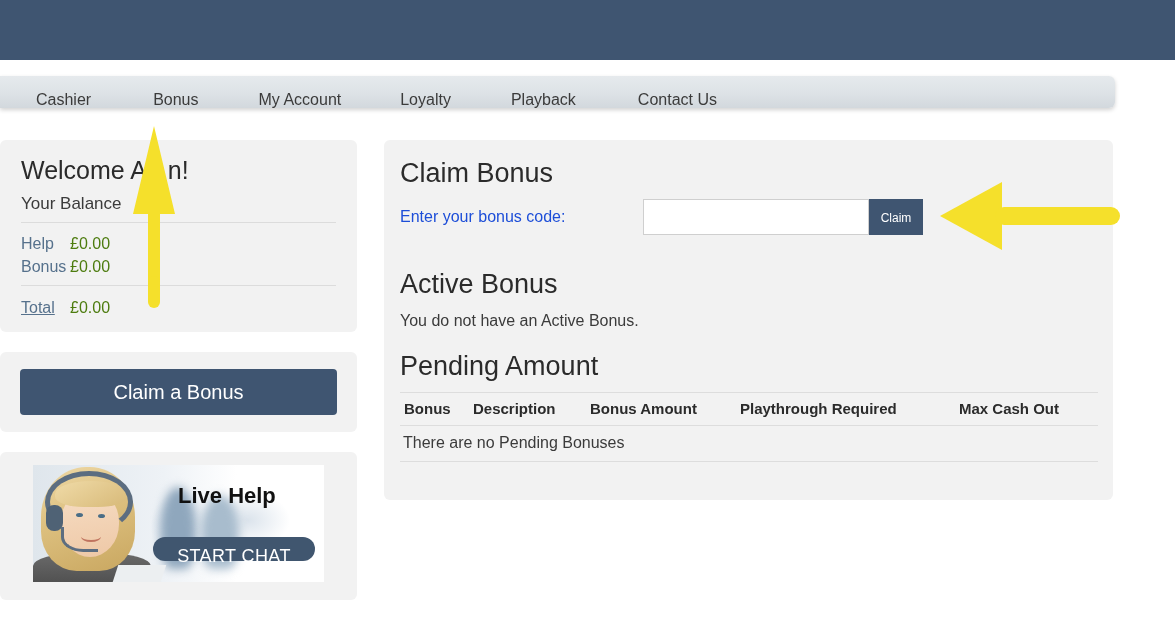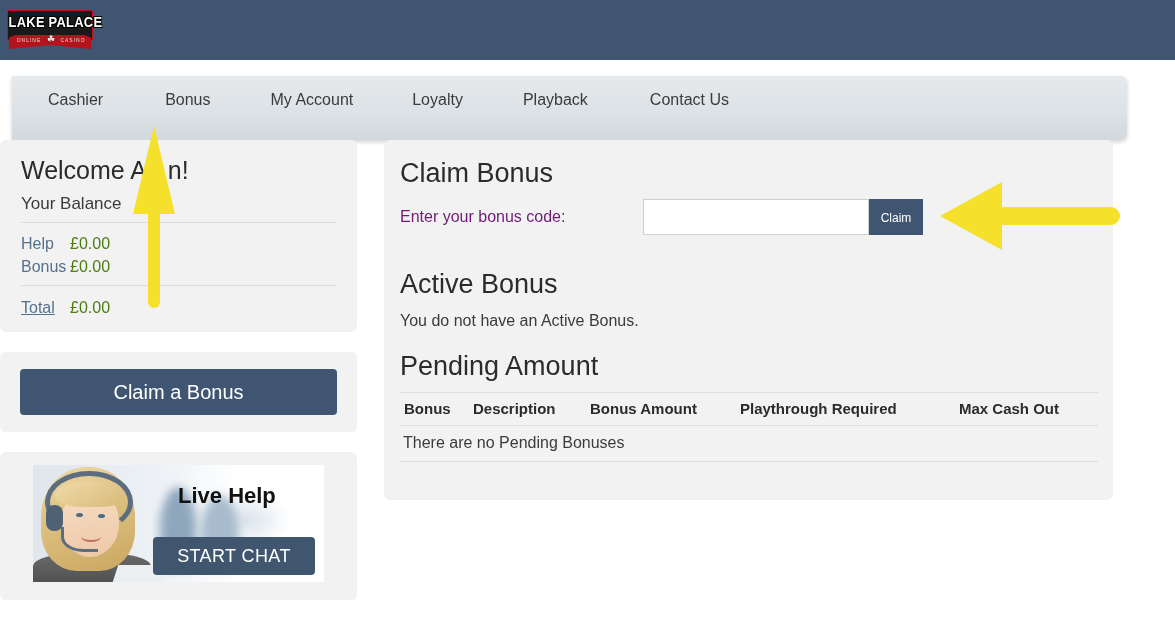--- a/index.html
+++ b/index.html
@@ -95,23 +95,23 @@
     font-size: 20px;
     line-height: 22px;
     background: transparent;
     cursor: pointer;
     white-space: nowrap;
   }
 
   
   .navbar {
     position: absolute;
-    left: 12px; top: 76px;
+    left: 0; top: 76px;
     width: 1115px;
-    height: 64px;
+    height: 32px;
     background: linear-gradient(to bottom, #e6eaed 0%, #dde2e6 55%, #d2d8dd 100%);
     border-radius: 0 6px 6px 0;
     box-shadow: 0 2px 4px rgba(0,0,0,0.18);
   }
   .nav-items {
     position: absolute;
     left: 0; top: 0;
     height: 48px;
     display: flex;
     align-items: center;
@@ -301,44 +301,44 @@
     position: absolute;
     left: 145px; top: 18px;
     font-size: 22px;
     font-weight: bold;
     color: #111111;
     white-space: nowrap;
   }
   .start-chat-btn {
     position: absolute;
     left: 120px; top: 72px;
-    width: 162px; height: 38px;
+    width: 162px; height: 24px;
     background: #40566f;
-    border-radius: 4px;
+    border-radius: 12px;
     color: #ffffff;
     font-size: 18px;
     line-height: 38px;
     text-align: center;
     letter-spacing: 0.4px;
     cursor: pointer;
   }
 
   
   .h-claim {
     position: absolute;
     left: 400px; top: 158px;
     font-size: 27px;
     color: #2b2b2b;
     white-space: nowrap;
   }
   .bonus-code-label {
     position: absolute;
     left: 400px; top: 208px;
     font-size: 16px;
-    color: #701a75;
+    color: #1d4ed8;
     white-space: nowrap;
     text-align: right;
   }
   .code-input {
     position: absolute;
     left: 643px; top: 199px;
     width: 226px; height: 36px;
     background: #ffffff;
     border: 1px solid #cfcfcf;
     box-sizing: border-box;
@@ -430,30 +430,20 @@
     position: absolute;
     left: 940px; top: 182px;
     width: 180px; height: 68px;
     pointer-events: none;
   }
 </style>
 </head>
 <body>
 
 <div class="header">
-  <div class="logo">
-    <div class="logo-banner">
-      <div class="logo-plate"></div>
-      <div class="logo-ribbon"></div>
-      <div class="logo-text">LAKE PALACE</div>
-      <div class="logo-sub" style="left:4px;width:40px;">ONLINE</div>
-      <div class="logo-sub" style="left:48px;width:40px;">CASINO</div>
-      <div class="logo-leaf">☘</div>
-    </div>
-  </div>
 </div>
 
 <div class="navbar">
   <div class="nav-items">
     <div class="nav-item">Cashier</div>
     <div class="nav-item">Bonus</div>
     <div class="nav-item">My Account</div>
     <div class="nav-item">Loyalty</div>
     <div class="nav-item">Playback</div>
     <div class="nav-item">Contact Us</div>

